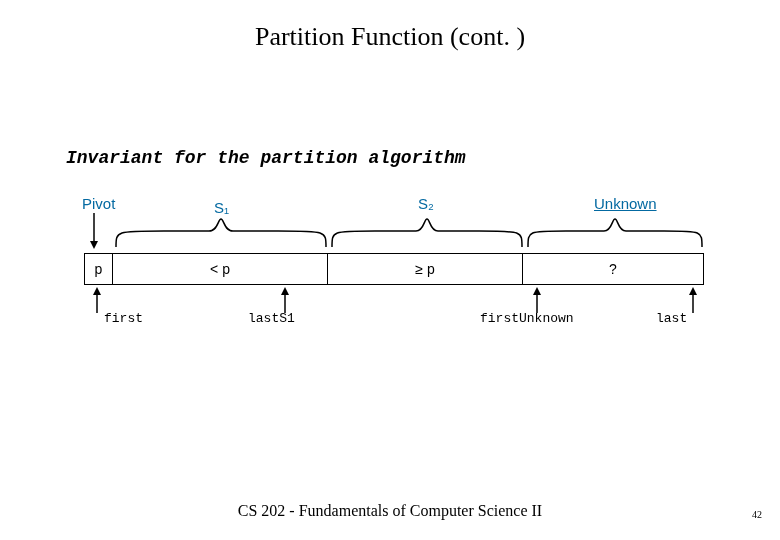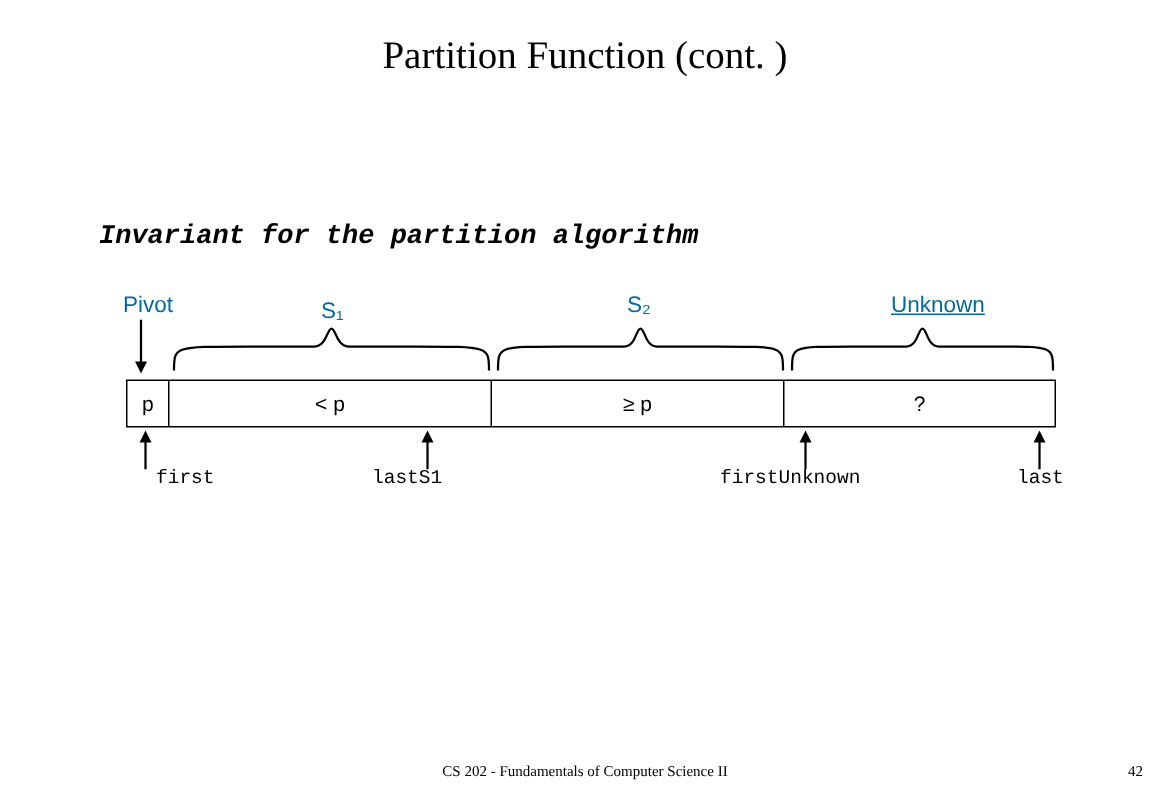--- a/index.html
+++ b/index.html
@@ -76,21 +76,21 @@
     font-size: 13px;
     color: #000;
   }
   .footer {
     position: absolute;
     bottom: 20px;
     left: 0;
     width: 100%;
     text-align: center;
     font-family: "Times New Roman", Times, serif;
-    font-size: 10px;
+    font-size: 16px;
   }
   .pagenum {
     position: absolute;
     bottom: 20px;
     right: 18px;
     font-family: "Times New Roman", Times, serif;
     font-size: 10px;
   }
 </style>
 </head>
@@ -143,18 +143,18 @@
     <polygon points="7,0 3,8 11,8" fill="#000"></polygon>
   </svg>
   <svg class="arrow" style="left:602px;" width="14" height="26">
     <line x1="7" y1="26" x2="7" y2="6" stroke="#000" stroke-width="1.5"></line>
     <polygon points="7,0 3,8 11,8" fill="#000"></polygon>
   </svg>
 
   <div class="ptr-label" style="left:-4px;margin-left:24px;">first</div>
   <div class="ptr-label" style="left:164px;">lastS1</div>
   <div class="ptr-label" style="left:396px;">firstUnknown</div>
-  <div class="ptr-label" style="left:594px;">last</div>
+  <div class="ptr-label" style="left:572px;">last</div>
 
 </div>
 
 <div class="footer">CS 202 - Fundamentals of Computer Science II</div>
 <div class="pagenum">42</div>
 
 </body></html>

